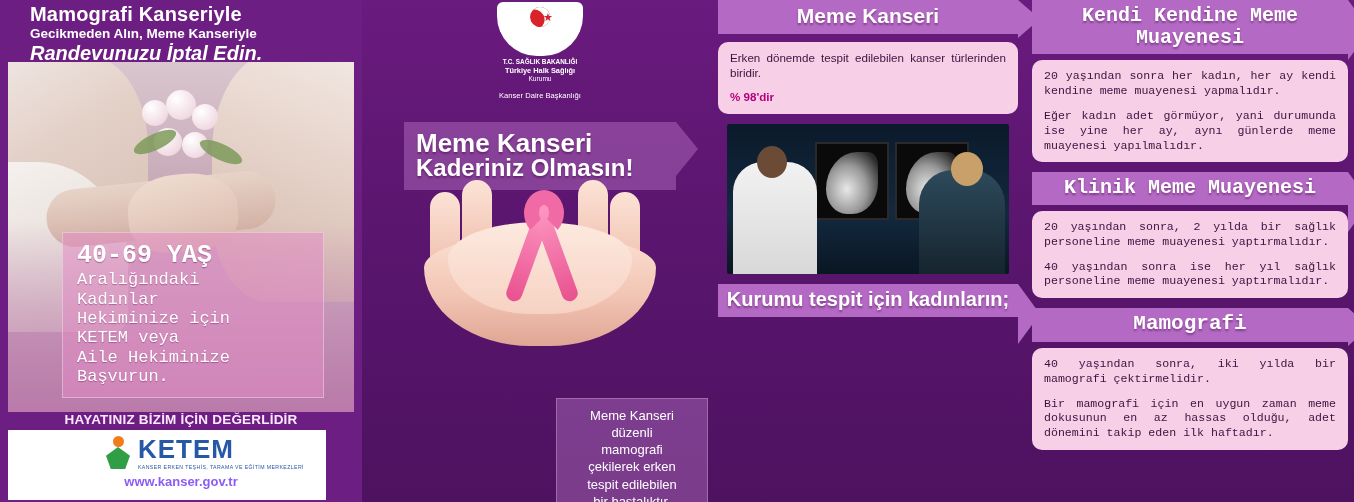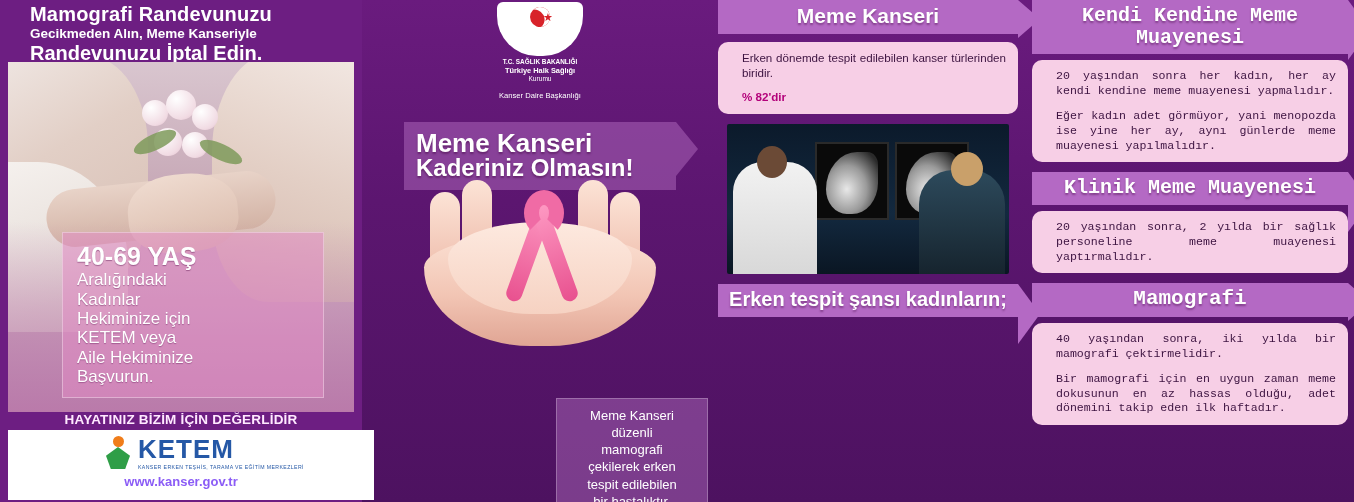--- a/index.html
+++ b/index.html
@@ -28,21 +28,21 @@
     color: #ffffff;
   }
   .left-head .l1 {
     font-size: 20px; font-weight: bold; letter-spacing: .2px;
     line-height: 1.05;
   }
   .left-head .l2 {
     font-size: 13.5px; font-weight: bold; line-height: 1.15; margin-top: 1px;
   }
   .left-head .l3 {
-    font-size: 20px; font-weight: bold; line-height: 1.05; margin-top: 1px;
+    font-size: 20px; font-weight: bold; line-height: 1.05; margin-top: 1px; font-style: italic;
   }
   .photo-block {
     position: absolute;
     left: 8px; top: 62px;
     width: 346px; height: 350px;
     background: linear-gradient(180deg,#d9c6cf 0%, #c8aab8 35%, #caa9bd 60%, #b98fae 100%);
     overflow: hidden;
   }
   
   .photo-block .skin-l {
@@ -87,40 +87,41 @@
     position: absolute; left: 0; bottom: 0; width: 100%; height: 190px;
     background: linear-gradient(180deg, rgba(198,155,182,0) 0%, rgba(196,140,180,.55) 45%, rgba(186,120,170,.9) 100%);
   }
   .pink-box {
     position: absolute;
     left: 62px; top: 232px;
     width: 262px; height: 166px;
     background: rgba(226,141,196,0.55);
     border: 1px solid rgba(255,255,255,.35);
     padding: 10px 14px;
+    font-family: Liberation Mono, monospace;
   }
   .pink-box .big {
     color: #ffffff; font-size: 25px; font-weight: bold; line-height: 1.05;
     text-shadow: 0 1px 1px rgba(90,20,80,.45);
   }
   .pink-box .sub {
     color: #ffffff; font-size: 17px; line-height: 1.14; margin-top: 1px;
     text-shadow: 0 1px 1px rgba(90,20,80,.4);
   }
   .left-slogan {
     position: absolute;
     left: 0; top: 412px; width: 362px;
     text-align: center;
     color: #ffe9ff;
     font-size: 13.5px; font-weight: bold; letter-spacing: .2px;
   }
   .ketem-area {
     position: absolute;
     left: 8px; top: 430px;
-    width: 366px; height: 70px;
+    width: 318px; height: 70px;
     background: #ffffff;
   }
   .ketem-logo {
     position: absolute; left: 96px; top: 6px;
     display: flex; align-items: center; gap: 6px;
   }
   .ketem-figure { position: relative; width: 28px; height: 34px; }
   .ketem-figure .head {
     position: absolute; left: 9px; top: 0; width: 11px; height: 11px;
     border-radius: 50%; background: #f07d1a;
@@ -252,21 +253,21 @@
     border-top: 30px solid transparent;
     border-bottom: 30px solid transparent;
   }
   .card {
     background: #f7cfe6;
     border-radius: 10px;
     padding: 9px 12px;
     color: #3c1340;
   }
   .card p {
-    margin: 0 0 10px 12px;
+    margin: 0 0 10px 0;
     font-size: 11.6px;
     line-height: 1.28;
     text-align: justify;
   }
   .card p:last-child { margin-bottom: 0; }
   .pct {
     color: #b3007a; font-size: 20px; font-weight: bold; text-align: center;
     margin: 2px 0 0 0;
   }
   .tvphoto {
@@ -311,21 +312,21 @@
   .spacer8 { height: 8px; }
   .spacer10 { height: 10px; }
 </style>
 </head>
 <body>
 
 <div class="poster">
 
   <div class="left-panel">
     <div class="left-head">
-      <div class="l1">Mamografi Randevunuzu</div>
+      <div class="l1">Mamografi Kanseriyle</div>
       <div class="l2">Gecikmeden Alın, Meme Kanseriyle</div>
       <div class="l3">Randevunuzu İptal Edin.</div>
     </div>
 
     <div class="photo-block">
       <div class="skin-l"></div>
       <div class="shirt-l"></div>
       <div class="skin-r"></div>
       <div class="bouquet">
         <i style="left:6px;top:10px;width:26px;height:26px;"></i>
@@ -410,64 +411,65 @@
 
   <div class="col-a">
 
     <div class="hdr-wrap">
       <div class="hdr">Meme Kanseri</div>
       <div class="hdr-arrow"></div>
     </div>
     <div class="spacer8"></div>
     <div class="card">
       <p>Erken dönemde tespit edilebilen kanser türlerinden biridir.</p>
-      <p class="pct">% 82'dir</p>
+      <p class="pct">% 98'dir</p>
     </div>
 
     <div class="tvphoto">
       <div class="screen s1">
           <div class="mammo"></div>
         </div>
       <div class="screen s2">
           <div class="mammo"></div>
         </div>
       <div class="doc"></div>
       <div class="doc-head"></div>
       <div class="woman"></div>
       <div class="woman-head"></div>
     </div>
 
     <div class="spacer10"></div>
     <div class="hdr-wrap">
-      <div class="hdr two">Erken tespit şansı kadınların;</div>
+      <div class="hdr two">Kurumu tespit için kadınların;</div>
       <div class="hdr-arrow tall"></div>
     </div>
     <div class="spacer8"></div>
   </div>
 
   <div class="col-b">
 
     <div class="hdr-wrap">
       <div class="hdr two">Kendi Kendine Meme Muayenesi</div>
       <div class="hdr-arrow tall"></div>
     </div>
     <div class="spacer6"></div>
     <div class="card">
       <p>20 yaşından sonra her kadın, her ay kendi kendine  meme muayenesi yapmalıdır.</p>
-      <p>Eğer kadın adet görmüyor, yani menopozda ise yine her ay, aynı günlerde meme muayenesi yapılmalıdır.</p>
+      <p>Eğer kadın adet görmüyor, yani durumunda ise yine her ay, aynı günlerde meme muayenesi yapılmalıdır.</p>
     </div>
 
     <div class="spacer10"></div>
     <div class="hdr-wrap">
       <div class="hdr two">Klinik Meme Muayenesi</div>
       <div class="hdr-arrow tall"></div>
     </div>
     <div class="spacer6"></div>
     <div class="card">
       <p>20 yaşından sonra, 2 yılda bir sağlık personeline meme muayenesi yaptırmalıdır.</p>
+      <p>40 yaşından sonra ise her yıl sağlık personeline meme muayenesi yaptırmalıdır.</p>
     </div>
 
     <div class="spacer10"></div>
     <div class="hdr-wrap">
       <div class="hdr">Mamografi</div>
       <div class="hdr-arrow"></div>
     </div>
     <div class="spacer6"></div>
     <div class="card">
       <p>40 yaşından sonra, iki yılda bir mamografi çektirmelidir.</p>

